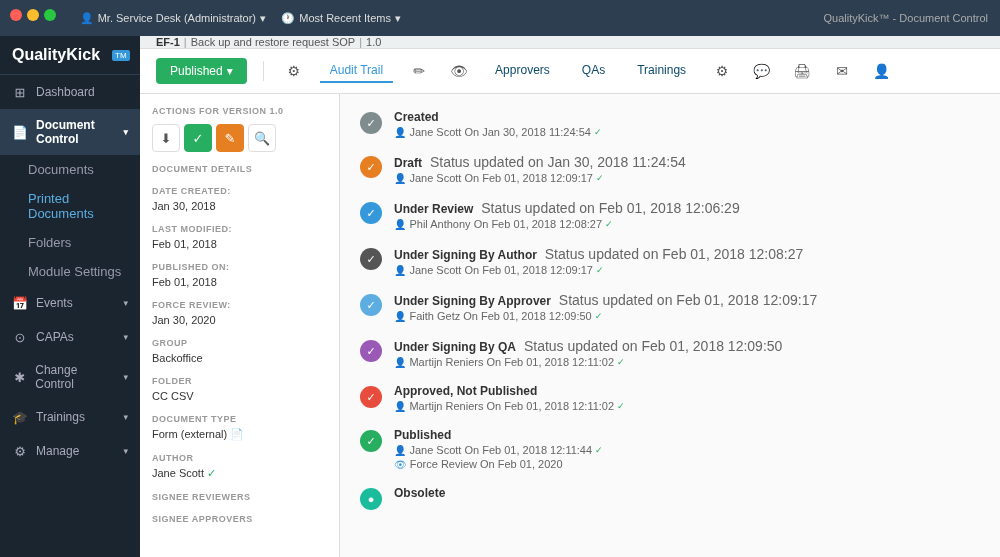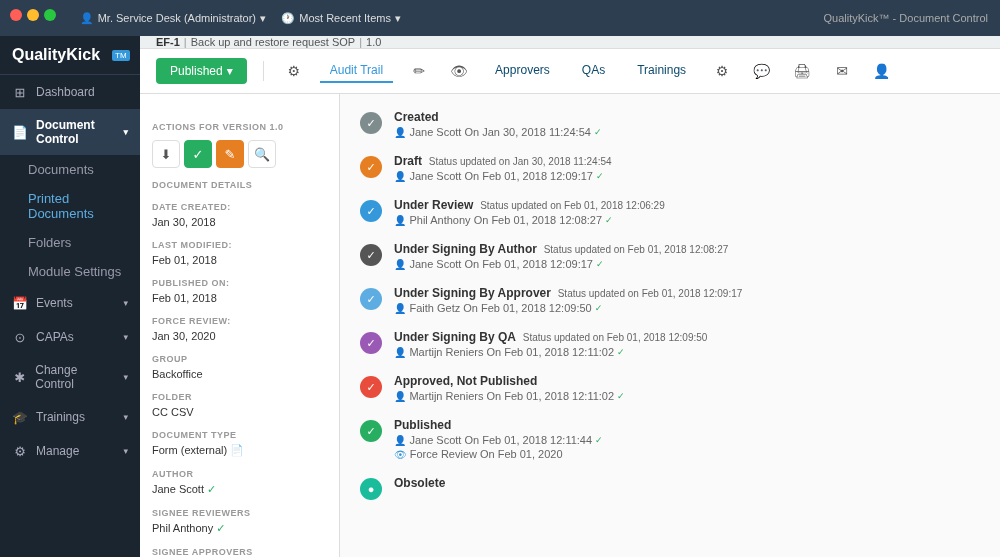--- a/index.html
+++ b/index.html
@@ -47,21 +47,21 @@
     .toolbar-tab { padding: 4px 10px; cursor: pointer; font-size: 12px; color: #0c4a6e; border-bottom: 2px solid transparent; }
     .toolbar-tab.active-tab { color: #3498db; border-bottom: 2px solid #3498db; }
     .toolbar-divider { width: 1px; height: 20px; background: #ddd; margin: 0 4px; }
 
     
     .content-body { display: flex; flex: 1; overflow: hidden; }
 
     
     .left-panel { width: 200px; background: white; border-right: 1px solid #ddd; overflow-y: auto; flex-shrink: 0; padding: 12px; }
     .section-label { font-size: 9px; font-weight: 700; color: #999; text-transform: uppercase; letter-spacing: 0.5px; margin-top: 12px; margin-bottom: 4px; }
-    .section-label:first-child { margin-top: 16px; }
+    .section-label:first-child { margin-top: 0; }
     .section-value { font-size: 11px; color: #333; margin-bottom: 4px; }
     .action-icons { display: flex; gap: 4px; margin: 8px 0; }
     .action-icon { width: 28px; height: 28px; border: 1px solid #ddd; border-radius: 4px; display: flex; align-items: center; justify-content: center; cursor: pointer; font-size: 13px; color: #555; }
     .action-icon.green { background: #27ae60; color: white; border-color: #27ae60; }
     .action-icon.orange { background: #e67e22; color: white; border-color: #e67e22; }
     .checkmark { color: #27ae60; font-size: 11px; }
 
     
     .right-panel { flex: 1; overflow-y: auto; padding: 16px 20px; background: #fafafa; }
     .audit-item { display: flex; gap: 12px; margin-bottom: 16px; align-items: flex-start; }
@@ -70,21 +70,21 @@
     .circle-orange { background: #e67e22; color: white; }
     .circle-blue { background: #3498db; color: white; }
     .circle-darkgray { background: #555; color: white; }
     .circle-green-light { background: #5dade2; color: white; }
     .circle-purple { background: #9b59b6; color: white; }
     .circle-red { background: #e74c3c; color: white; }
     .circle-green { background: #27ae60; color: white; }
     .circle-teal { background: #1abc9c; color: white; }
     .audit-text { flex: 1; }
     .audit-title { font-size: 12px; font-weight: 700; color: #333; }
-    .audit-title span.status-text { font-weight: 400; color: #666; font-size: 10px; margin-left: 4px; }
+    .audit-title span.status-text { font-weight: 400; color: #666; font-size: 14px; margin-left: 4px; }
     .audit-sub { font-size: 11px; color: #666; display: flex; align-items: center; gap: 3px; margin-top: 2px; }
   </style>
 </head>
 <body>
 
 <div style="position:relative;">
   <div class="window-controls">
     <div class="wc wc-red"></div>
     <div class="wc wc-yellow"></div>
     <div class="wc wc-green"></div>
@@ -227,24 +227,20 @@
           <span>📄</span>
         </div>
 
         <div class="section-label">AUTHOR</div>
         <div class="section-value">
           <span>Jane Scott</span>
           <span class="checkmark">✓</span>
         </div>
 
         <div class="section-label">SIGNEE REVIEWERS</div>
-        <div class="section-value">
-          <span>Phil Anthony</span>
-          <span class="checkmark">✓</span>
-        </div>
 
         <div class="section-label">SIGNEE APPROVERS</div>
 
       </div>
 
       <div class="right-panel" id="audit-trail-container">
       <div class="audit-item">
     <div class="audit-circle circle-gray">✓</div>
     <div class="audit-text">
       <div class="audit-title">

